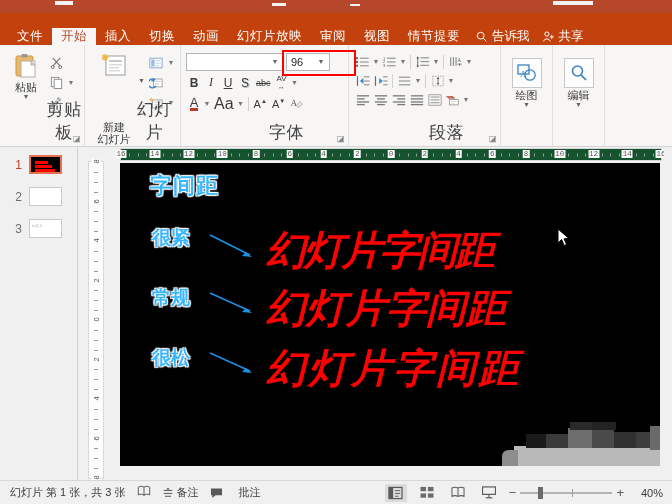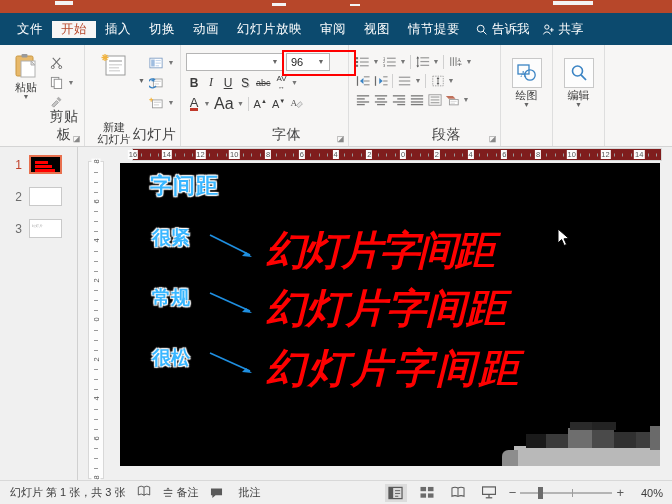--- a/index.html
+++ b/index.html
@@ -15,21 +15,21 @@
     height: 13px; background: #b7472a; position: relative;
   }
   .qat-strip .qat-icon { position: absolute; top: 1px; background: #f3f3f3; height: 4px; }
   .qat-strip .q1 { left: 55px; width: 18px; }
   .qat-strip .q2 { left: 272px; width: 14px; height: 3px; top: 3px; }
   .qat-strip .q3 { left: 350px; width: 10px; height: 2px; top: 4px; }
   .qat-strip .q4 { left: 553px; width: 40px; height: 4px; }
 
   
   .tabbar {
-    height: 32px; background: #0c4a6e; display: flex; align-items: center;
+    height: 32px; background: #c2410c; display: flex; align-items: flex-end;
     padding-left: 8px; position: relative;
   }
   .tab {
     display: flex; align-items: center; padding: 0 9px;
     color: #ffffff; font-size: 12.5px; letter-spacing: .5px;
     cursor: default; white-space: nowrap;
   }
   .tab.active { background: #f7f6f5; color: #b7472a; }
   .tab-search { display: flex; align-items: center; gap: 4px; padding: 0 6px; color:#fff; font-size:12.5px;}
   .tab-share { display: flex; align-items: center; gap: 4px; padding: 0 6px; color:#fff; font-size:12.5px;}
@@ -38,21 +38,21 @@
   
   .ribbon {
     height: 102px; background: #f7f6f5; border-bottom: 1px solid #d4d4d4;
     display: flex; position: relative;
   }
   .rgroup { position: relative; display: flex; flex-direction: column;
             padding: 3px 5px 0 5px; }
   .rgroup + .rgroup { border-left: 1px solid #dedede; }
   .rgroup .glabel {
     position: absolute; bottom: 2px; left: 0; right: 0; text-align: center;
-    font-size: 14px; color: #444; letter-spacing: .5px; padding-left: 44px;
+    font-size: 17px; color: #444; letter-spacing: .5px; padding-left: 44px;
   }
   .rgroup .dlg {
     position: absolute; bottom: 3px; right: 3px; width: 8px; height: 8px;
     color: #888; font-size: 8px; line-height: 8px;
   }
   .gbody { flex: 1; display: flex; align-items: flex-start; padding-top: 3px; }
 
   
   .bigbtn { width: 42px; display: flex; flex-direction: column; align-items: center;
             font-size: 11px; color: #3b3b3b; padding-top: 2px; }
@@ -117,22 +117,22 @@
   .thumb-box.tiny-text { font-size: 3.4px; color: #9a9a9a; padding: 4px 2px; line-height:4px; letter-spacing:.2px;}
 
   
   .vruler { position: absolute; left: 88px; top: 14px; width: 16px; height: 318px;
             background: #fdfdfd; border: 1px solid #d8d8d8; }
   .vruler .tick { position: absolute; left: 50%; transform: translateX(-50%); background: #9a9a9a; }
   .vruler .num { position: absolute; left: 50%; transform: translateX(-50%) rotate(-90deg);
                  font-size: 7.5px; color: #555; background: #fdfdfd; padding: 0 1px; }
 
   
-  .hruler { position: absolute; left: 132px; top: 1px; right: 10px; height: 13px;
-            background: #7f1d1d; border: 1px solid #d8d8d8; }
+  .hruler { position: absolute; left: 120px; top: 1px; right: 10px; height: 13px;
+            background: #14532d; border: 1px solid #d8d8d8; font-family: Liberation Mono, monospace; }
   .hruler .tick { position: absolute; top: 50%; transform: translateY(-50%); background: #9a9a9a; }
   .hruler .num { position: absolute; top: 1px; font-size: 7.5px; color: #555;
                  transform: translateX(-50%); background: #fdfdfd; padding: 0 1px; }
 
   
   .slide {
     position: absolute; left: 120px; top: 16px; width: 540px; height: 303px;
     background: #000000; overflow: hidden;
   }
   .slide-title {

